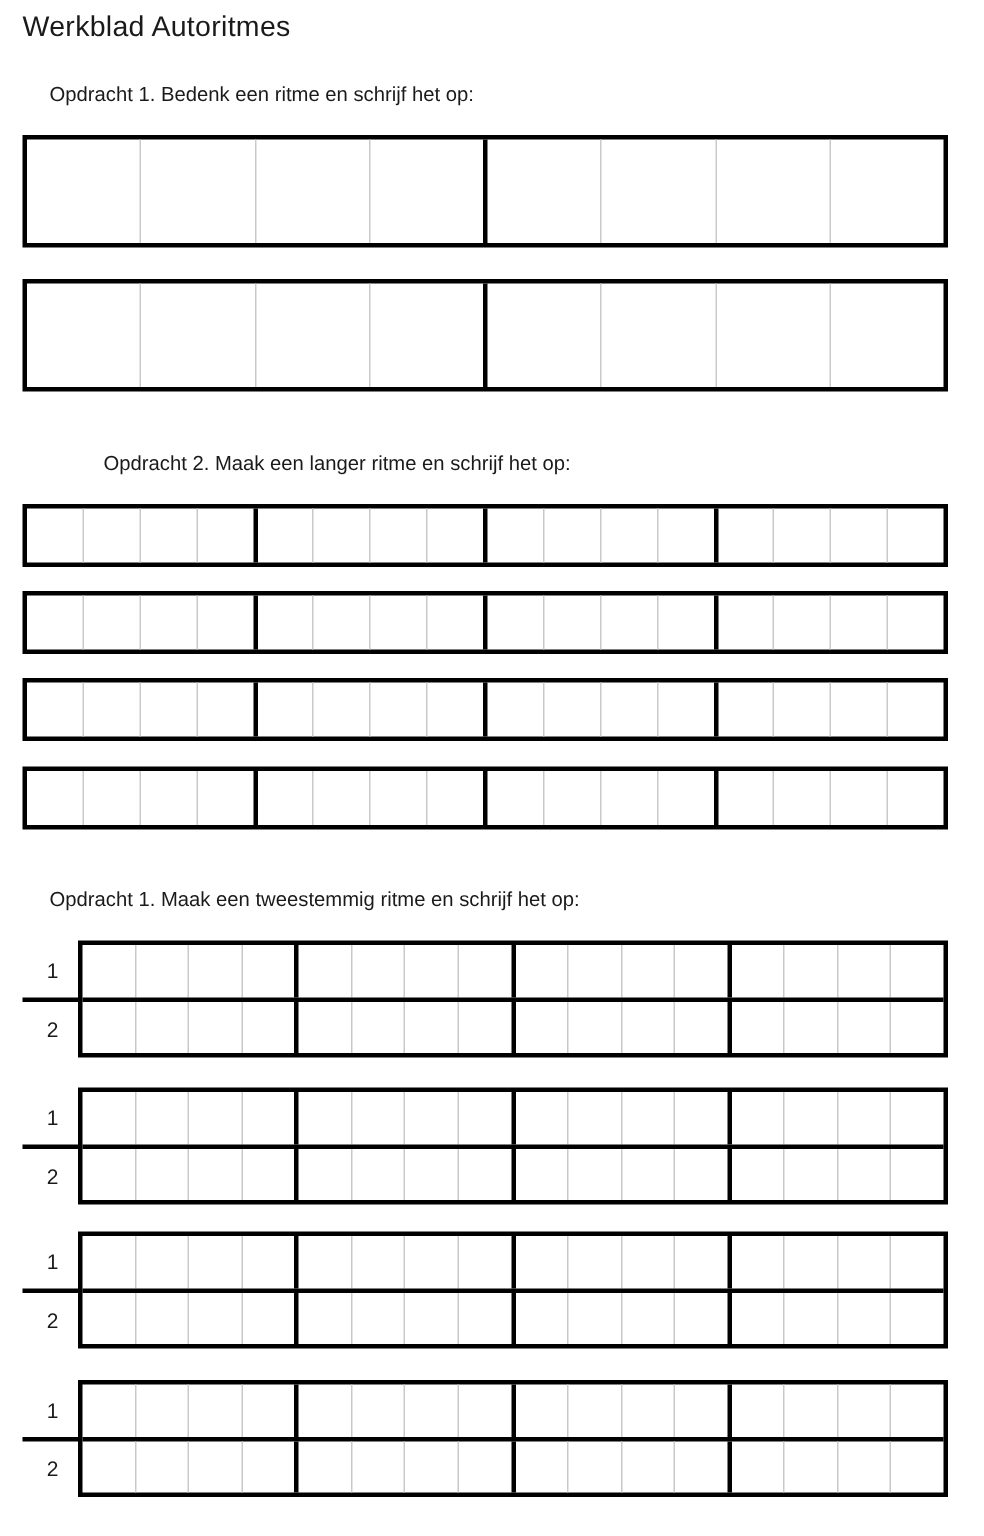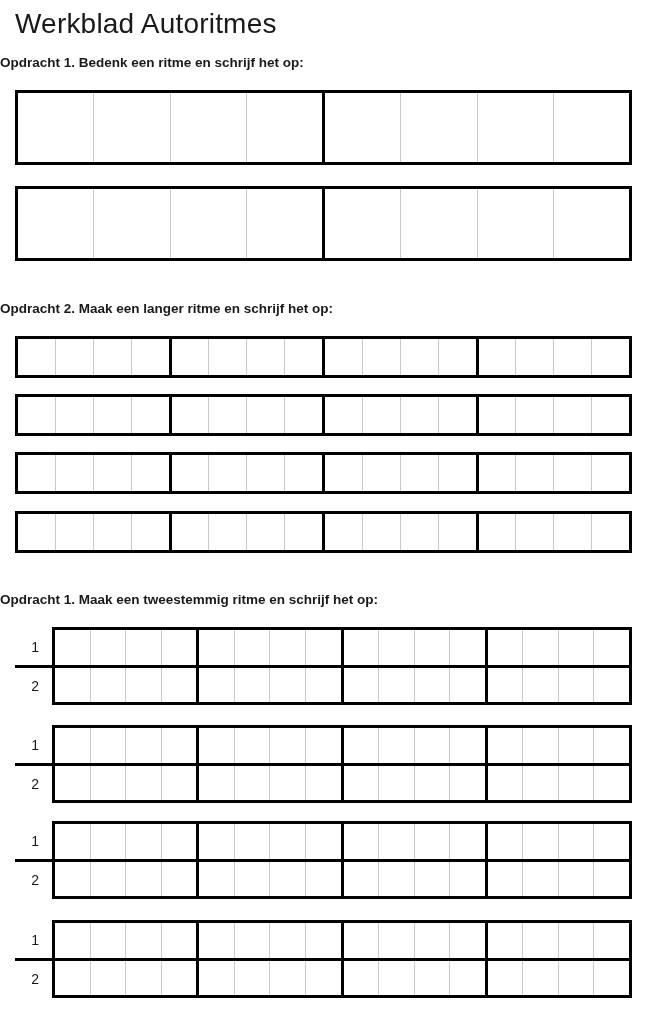--- a/index.html
+++ b/index.html
@@ -12,31 +12,31 @@
     position: relative;
     width: 656px;
     height: 1024px;
     background: #ffffff;
     overflow: hidden;
   }
   .title {
     position: absolute;
     left: 15px;
     top: 8px;
-    font-size: 28px;
+    font-size: 19px;
     font-weight: 400;
     letter-spacing: 0.2px;
     color: #1a1a1a;
     white-space: nowrap;
   }
   .sec-label {
     position: absolute;
-    left: 0;
+    left: 33px;
     font-size: 13.5px;
-    font-weight: 700;
+    font-weight: 400;
     color: #1a1a1a;
     white-space: nowrap;
   }
   
   .grid-abs {
     position: absolute;
     background: #ffffff;
   }
   
   .rowgrid {
@@ -124,21 +124,21 @@
             <div class="cell gstart"></div>
             <div class="cell"></div>
             <div class="cell"></div>
             <div class="cell"></div>
           </div>
         </div>
       </div>
   </section>
 
   <section>
-    <p class="sec-label" style="top: 301px;">Opdracht 2. Maak een langer ritme en schrijf het op:</p>
+    <p class="sec-label" style="top: 301px; margin-left: 36px;">Opdracht 2. Maak een langer ritme en schrijf het op:</p>
     <div>
         <div class="grid-abs" style="top: 336px; left: 15px; width: 617px; height: 42px;">
           <div class="rowgrid">
             <div class="cell"></div>
             <div class="cell"></div>
             <div class="cell"></div>
             <div class="cell"></div>
             <div class="cell gstart"></div>
             <div class="cell"></div>
             <div class="cell"></div>

